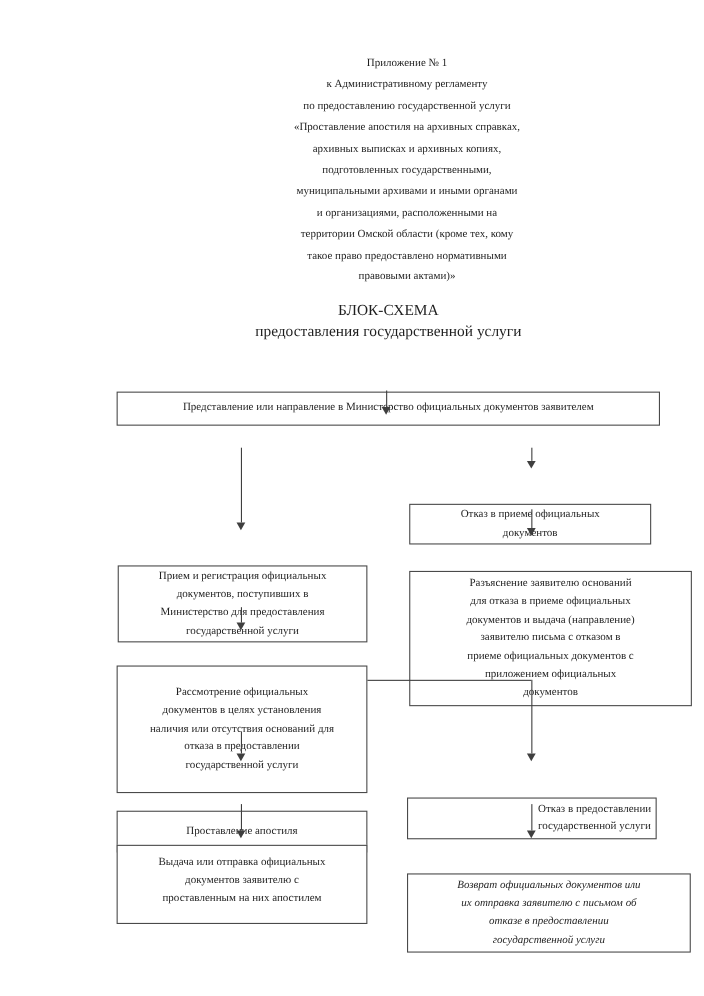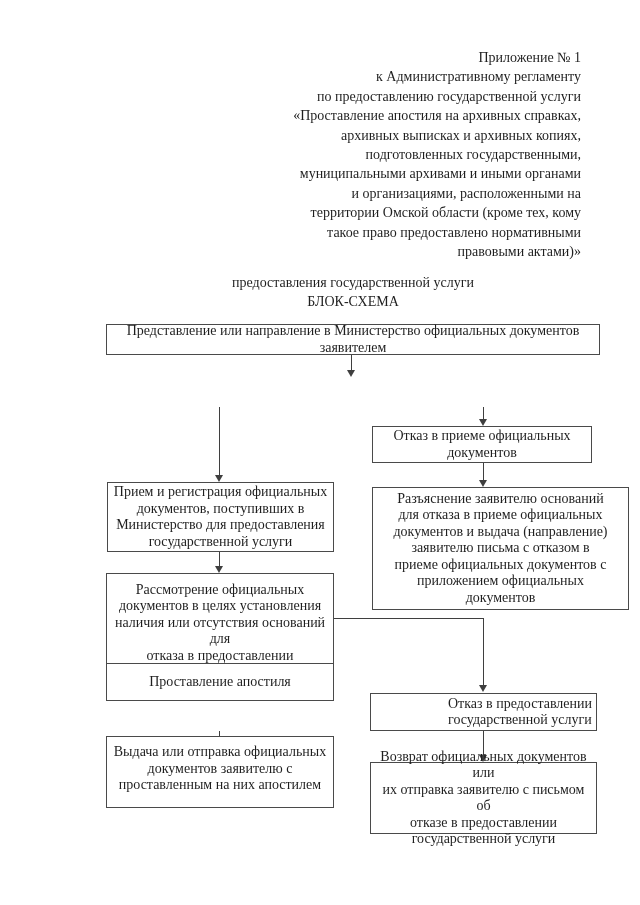--- a/index.html
+++ b/index.html
@@ -17,48 +17,49 @@
   .page{
     position:relative;
     width:640px;
     height:905px;
     background:var(--paper);
     overflow:hidden;
   }
   .appendix-header{
     position:absolute;
     top:48px;
-    left:105px;
+    left:132px;
     width:476px;
-    text-align:right;
-    font-size:14px;
+    text-align:center;
+    font-size:10px;
     line-height:19.4px;
     white-space:pre-line;
   }
   .doc-title{
     position:absolute;
     top:273px;
     left:106px;
     width:494px;
     text-align:center;
     font-size:14px;
     line-height:19px;
   }
   .flow-box{
     position:absolute;
     border:1px solid var(--border);
     background:var(--paper);
     display:flex;
     align-items:center;
     justify-content:center;
     text-align:center;
-    font-size:14px;
+    font-size:10px;
     line-height:16.5px;
     white-space:pre-line;
     padding:2px 4px;
+    margin-top:32px;
   }
   .flow-box.top-align{
     align-items:flex-start;
     padding-top:7px;
   }
   .flow-box.left-text{
     justify-content:flex-end;
   }
   .flow-box.left-text .box-text{
     text-align:left;
@@ -93,22 +94,22 @@
 «Проставление апостиля на архивных справках,
 архивных выписках и архивных копиях,
 подготовленных государственными,
 муниципальными архивами и иными органами
 и организациями, расположенными на
 территории Омской области (кроме тех, кому
 такое право предоставлено нормативными
 правовыми актами)»</div>
 
   <div class="doc-title">
+    <div>БЛОК-СХЕМА</div>
     <div>предоставления государственной услуги</div>
-    <div>БЛОК-СХЕМА</div>
   </div>
 
   <div class="flow-box" style="left:106px;top:324px;width:494px;height:31px;">
     <span class="box-text">Представление или направление в Министерство официальных документов заявителем</span>
   </div>
 
   <div class="vl" style="left:351px;top:355px;height:15px;"></div>
   <div class="ah" style="left:347px;top:370px;"></div>
 
 
@@ -154,41 +155,41 @@
 государственной услуги</span>
   </div>
 
   <div class="hl" style="left:334px;top:618px;width:149px;"></div>
   <div class="vl" style="left:483px;top:618px;height:67px;"></div>
   <div class="ah" style="left:479px;top:685px;"></div>
 
   <div class="vl" style="left:219px;top:665px;height:20px;"></div>
   <div class="ah" style="left:215px;top:685px;"></div>
 
-  <div class="flow-box" style="left:106px;top:663px;width:228px;height:38px;">
+  <div class="flow-box" style="left:106px;top:705px;width:228px;height:38px;">
     <span class="box-text">Проставление апостиля</span>
   </div>
 
   <div class="flow-box left-text" style="left:370px;top:693px;width:227px;height:38px;">
     <span class="box-text">Отказ в предоставлении
 государственной услуги</span>
   </div>
 
   <div class="vl" style="left:219px;top:731px;height:24px;"></div>
   <div class="ah" style="left:215px;top:755px;"></div>
 
   <div class="vl" style="left:483px;top:731px;height:24px;"></div>
   <div class="ah" style="left:479px;top:755px;"></div>
 
   <div class="flow-box top-align" style="left:106px;top:736px;width:228px;height:72px;">
     <span class="box-text">Выдача или отправка официальных
 документов заявителю с
 проставленным на них апостилем</span>
   </div>
 
-  <div class="flow-box" style="left:370px;top:762px;width:227px;height:72px;">
+  <div class="flow-box" style="left:370px;top:762px;width:258px;height:72px;font-style:italic;">
     <span class="box-text">Возврат официальных документов или
 их отправка заявителю с письмом об
 отказе в предоставлении
 государственной услуги</span>
   </div>
 
 </div>
 
 </body></html>

